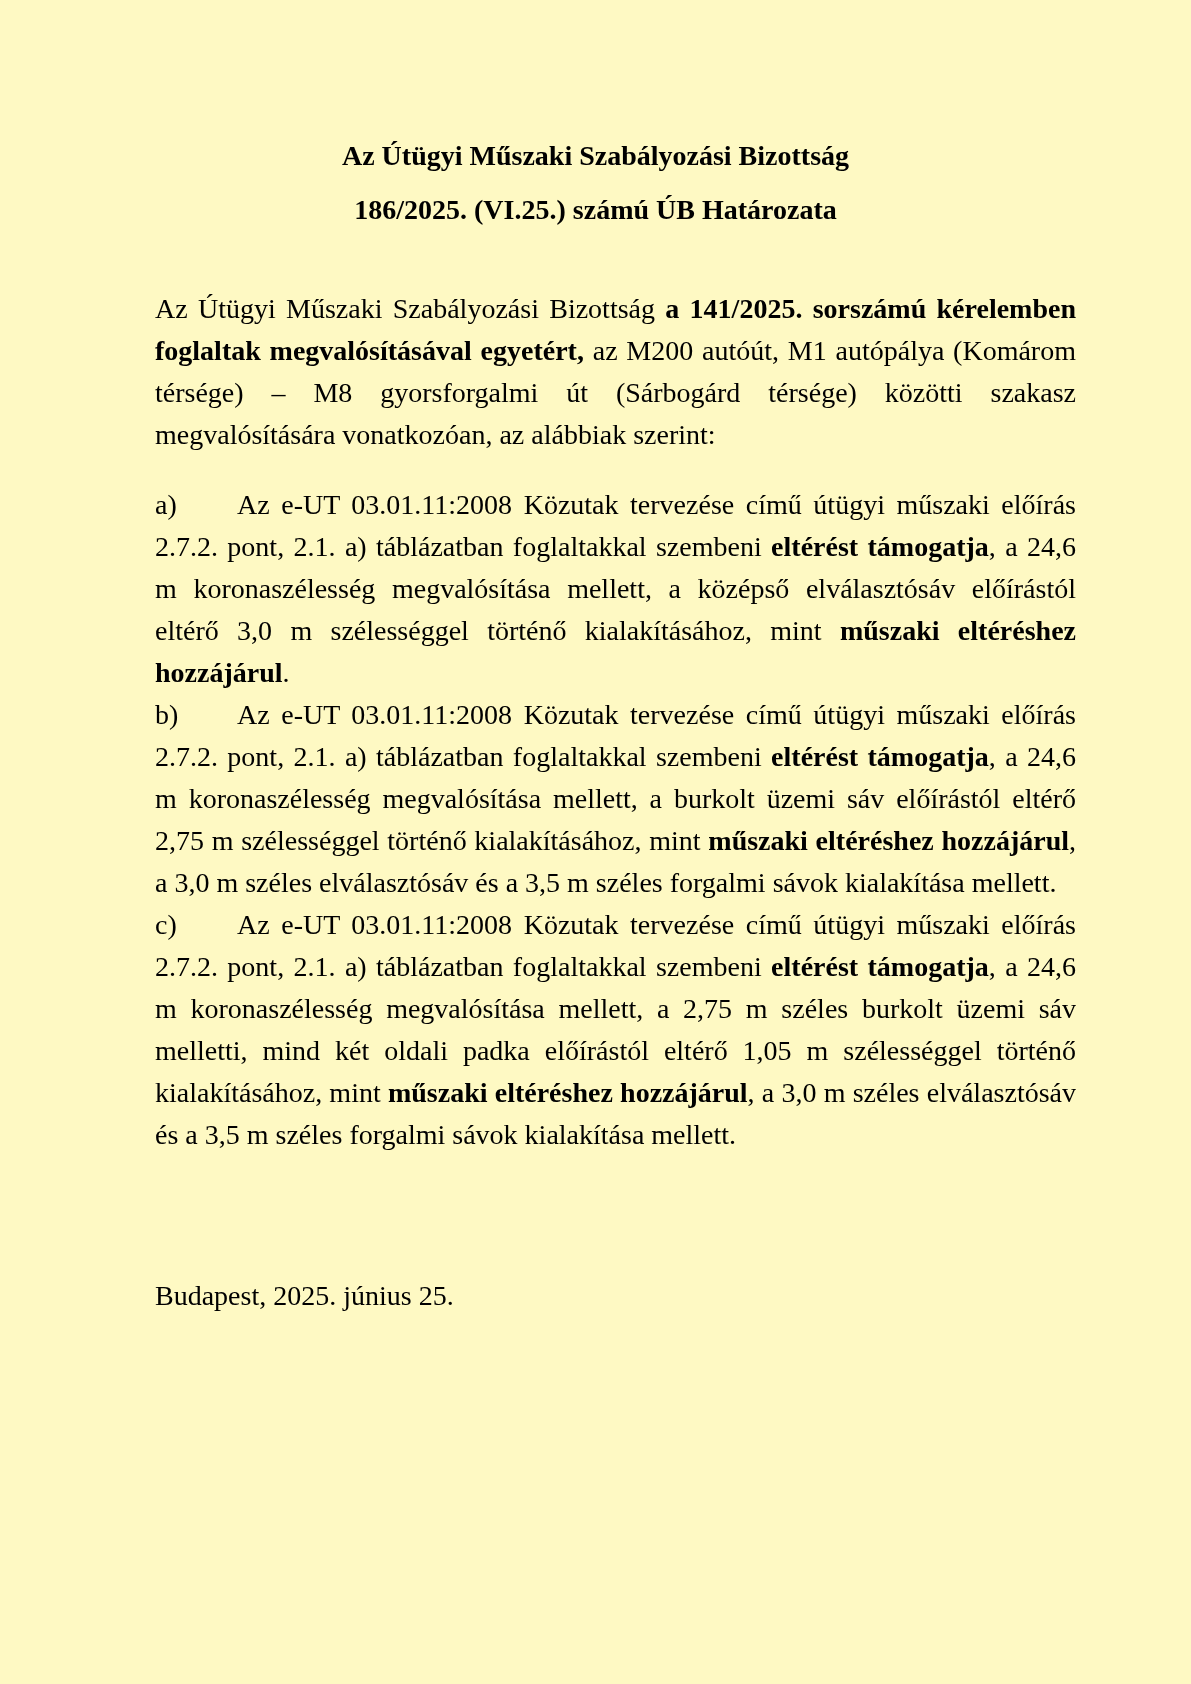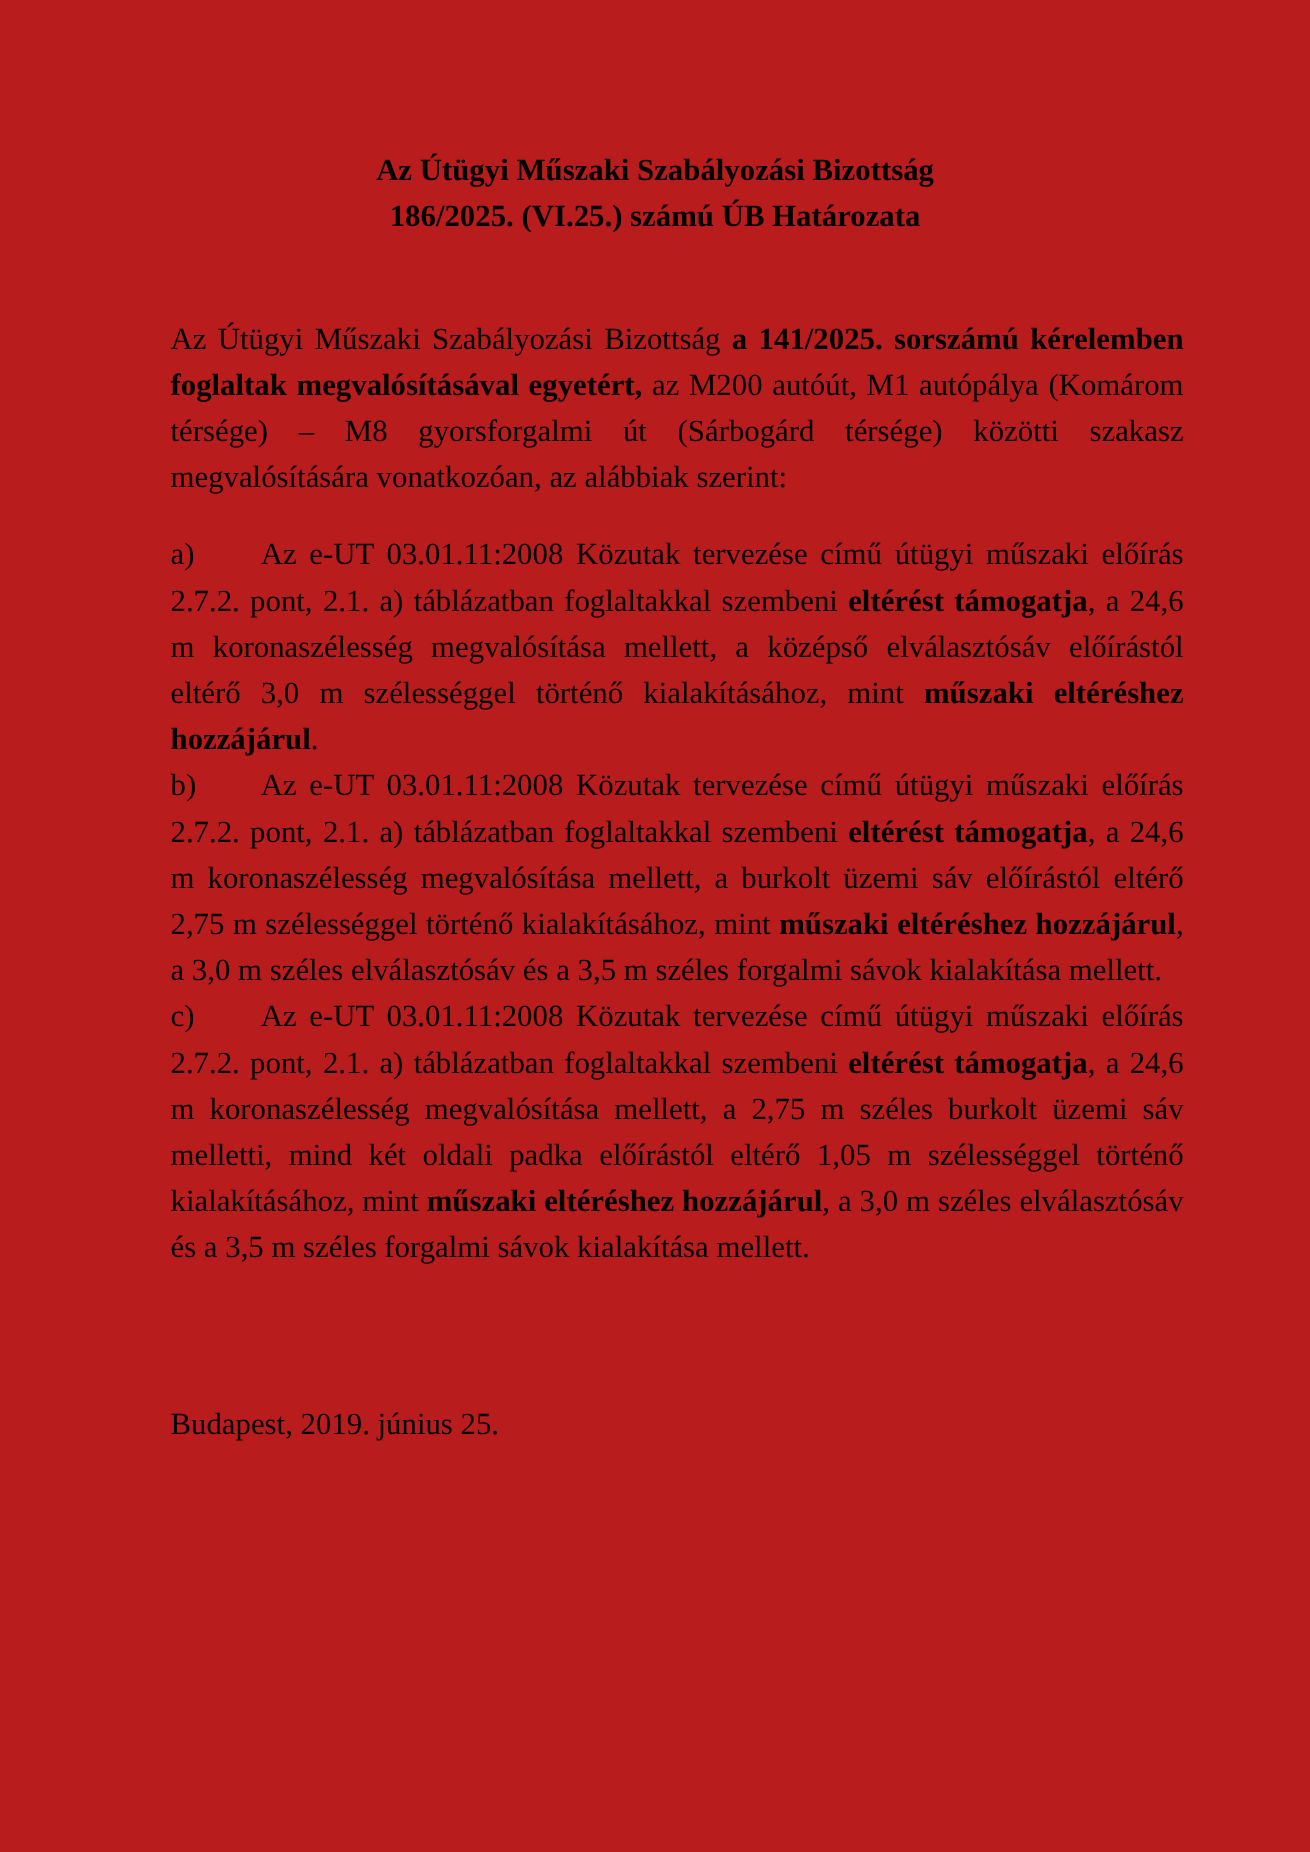--- a/index.html
+++ b/index.html
@@ -4,37 +4,37 @@
 <style>
   html, body {
     margin: 0;
     padding: 0;
     background: #ffffff;
   }
   .page {
     position: relative;
     width: 1191px;
     height: 1684px;
-    background: #b91c1c;
+    background: #fef9c3;
     color: #000000;
     font-family: "Liberation Serif", "DejaVu Serif", serif;
     overflow: hidden;
   }
   .doc-title {
     position: absolute;
     left: 135px;
     width: 921px;
     text-align: center;
     font-weight: 700;
     font-size: 28px;
     line-height: 30px;
     white-space: nowrap;
   }
   #title-line1 { top: 141px; }
-  #title-line2 { top: 182px; font-family: Liberation Serif, serif; }
+  #title-line2 { top: 195px; font-family: Liberation Serif, serif; }
   .body-block {
     position: absolute;
     left: 135px;
     width: 921px;
     margin-left: 20px;
   }
   #intro-block { top: 288px; }
   #items-block { top: 484px; }
   #dateline-block { top: 1275px; }
   p.para {
@@ -70,16 +70,16 @@
     <p class="para"><span>Az Útügyi Műszaki Szabályozási Bizottság </span><b>a 141/2025. sorszámú kérelemben foglaltak megvalósításával egyetért,</b><span> az M200 autóút, M1 autópálya (Komárom térsége) – M8 gyorsforgalmi út (Sárbogárd térsége) közötti szakasz megvalósítására vonatkozóan, az alábbiak szerint:</span></p>
   </div>
 
   <div class="body-block" id="items-block">
     <p class="para"><span class="marker">a)</span><span>Az e-UT 03.01.11:2008 Közutak tervezése című útügyi műszaki előírás 2.7.2. pont, 2.1. a) táblázatban foglaltakkal szembeni </span><b>eltérést támogatja</b><span>, a 24,6 m koronaszélesség megvalósítása mellett, a középső elválasztósáv előírástól eltérő 3,0 m szélességgel történő kialakításához, mint </span><b>műszaki eltéréshez hozzájárul</b><span>.</span></p>
     <p class="para"><span class="marker">b)</span><span>Az e-UT 03.01.11:2008 Közutak tervezése című útügyi műszaki előírás 2.7.2. pont, 2.1. a) táblázatban foglaltakkal szembeni </span><b>eltérést támogatja</b><span>, a 24,6 m koronaszélesség megvalósítása mellett, a burkolt üzemi sáv előírástól eltérő 2,75 m szélességgel történő kialakításához, mint </span><b>műszaki eltéréshez hozzájárul</b><span>, a 3,0 m széles elválasztósáv és a 3,5 m széles forgalmi sávok kialakítása mellett.</span></p>
     <p class="para"><span class="marker">c)</span><span>Az e-UT 03.01.11:2008 Közutak tervezése című útügyi műszaki előírás 2.7.2. pont, 2.1. a) táblázatban foglaltakkal szembeni </span><b>eltérést támogatja</b><span>, a 24,6 m koronaszélesség megvalósítása mellett, a 2,75 m széles burkolt üzemi sáv melletti, mind két oldali padka előírástól eltérő 1,05 m szélességgel történő kialakításához, mint </span><b>műszaki eltéréshez hozzájárul</b><span>, a 3,0 m széles elválasztósáv és a 3,5 m széles forgalmi sávok kialakítása mellett.</span></p>
   </div>
 
   <div class="body-block" id="dateline-block">
-    <p class="dateline">Budapest, 2019. június 25.</p>
+    <p class="dateline">Budapest, 2025. június 25.</p>
   </div>
 
 </div>
 
 </body></html>

